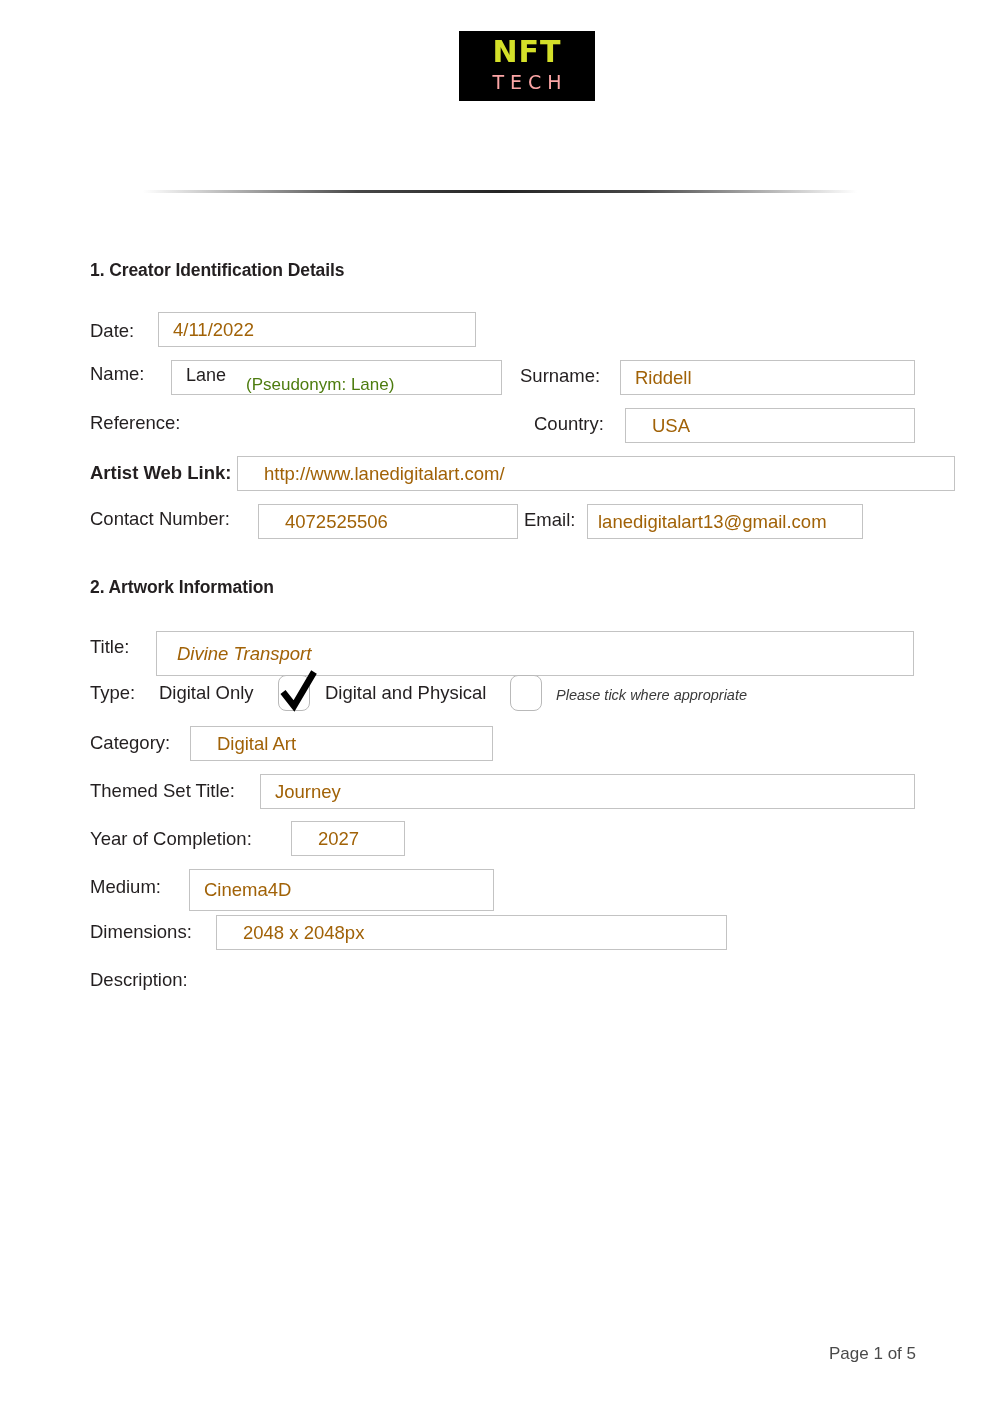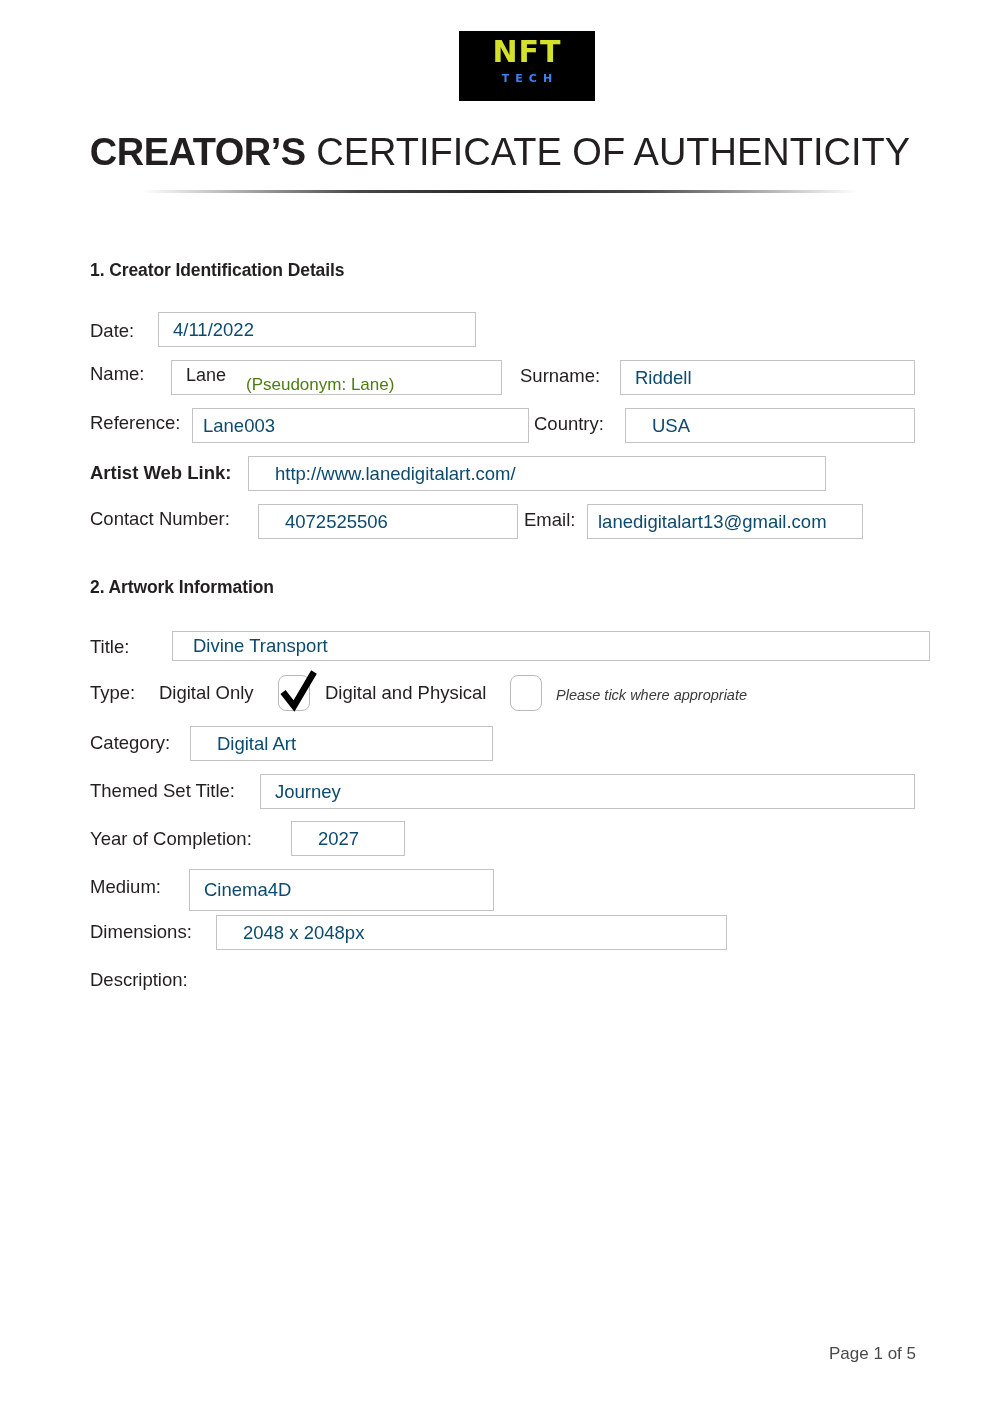--- a/index.html
+++ b/index.html
@@ -51,24 +51,24 @@
     color: #d4e029;
     line-height: 1;
   }
   .logo-tech {
     position: absolute;
     left: 0;
     right: 0;
     top: 42px;
     text-align: center;
     font-family: "DejaVu Sans", sans-serif;
-    font-weight: bold;
-    font-size: 11px;
+    font-weight: normal;
+    font-size: 19px;
     letter-spacing: 6px;
-    color: #3b82f6;
+    color: #fca5a5;
     line-height: 1;
     text-indent: 6px;
   }
 
   
   .doc-title {
     position: absolute;
     left: 0;
     right: 0;
     top: 128px;
@@ -128,21 +128,21 @@
     box-sizing: border-box;
     border: 1px solid #c3c3c3;
     background: #ffffff;
   }
   .field .val {
     position: absolute;
     left: 14px;
     top: 50%;
     transform: translateY(-50%);
     font-size: 18.5px;
-    color: #0c4a6e;
+    color: #a16207;
     white-space: nowrap;
     line-height: 1;
   }
   .field .val.indent {
     left: 26px;
   }
 
   
   .field .val-name {
     position: absolute;
@@ -233,23 +233,20 @@
 
 <div class="page">
 
   <div class="logo-wrap">
     <div class="logo-box">
       <div class="logo-nft">NFT</div>
       <div class="logo-tech">TECH</div>
     </div>
   </div>
 
-  <div class="doc-title">
-    <span class="strong">CREATOR’S</span><span class="light"> CERTIFICATE OF AUTHENTICITY</span>
-  </div>
   <div class="divider"></div>
 
   <div class="section-heading" style="left:90px; top:260px;">1. Creator Identification Details</div>
 
   <div class="label" style="left:90px; top:322px;">Date:</div>
   <div class="field" style="left:158px; top:312px; width:318px; height:35px;">
     <span class="val">4/11/2022</span>
   </div>
 
   <div class="label" style="left:90px; top:365px;">Name:</div>
@@ -257,48 +254,45 @@
     <span class="val-name">Lane</span>
     <span class="val-pseudo">(Pseudonym: Lane)</span>
   </div>
 
   <div class="label" style="left:520px; top:367px;">Surname:</div>
   <div class="field" style="left:620px; top:360px; width:295px; height:35px;">
     <span class="val">Riddell</span>
   </div>
 
   <div class="label" style="left:90px; top:414px;">Reference:</div>
-  <div class="field" style="left:192px; top:408px; width:337px; height:35px;">
-    <span class="val" style="left:10px;">Lane003</span>
-  </div>
 
   <div class="label" style="left:534px; top:415px;">Country:</div>
   <div class="field" style="left:625px; top:408px; width:290px; height:35px;">
     <span class="val indent">USA</span>
   </div>
 
   <div class="label" style="left:90px; top:464px;font-weight:bold;">Artist Web Link:</div>
-  <div class="field" style="left:248px; top:456px; width:578px; height:35px;">
+  <div class="field" style="left:237px; top:456px; width:718px; height:35px;">
     <span class="val indent">http://www.lanedigitalart.com/</span>
   </div>
 
   <div class="label" style="left:90px; top:510px;">Contact Number:</div>
   <div class="field" style="left:258px; top:504px; width:260px; height:35px;">
     <span class="val indent">4072525506</span>
   </div>
 
   <div class="label" style="left:524px; top:511px;">Email:</div>
   <div class="field" style="left:587px; top:504px; width:276px; height:35px;">
     <span class="val" style="left:10px;">lanedigitalart13@gmail.com</span>
   </div>
 
   <div class="section-heading" style="left:90px; top:577px;">2. Artwork Information</div>
 
   <div class="label" style="left:90px; top:638px;">Title:</div>
-  <div class="field" style="left:172px; top:631px; width:758px; height:30px;">
+  <div class="field" style="left:156px; top:631px; width:758px; height:45px;font-style:italic;">
     <span class="val" style="left:20px;">Divine Transport</span>
   </div>
 
   <div class="label" style="left:90px; top:684px;">Type:</div>
   <div class="label" style="left:159px; top:684px;">Digital Only</div>
 
   <div class="checkbox" style="left:278px; top:675px;">
     <svg class="checkmark" viewBox="0 0 42 48">
       <path d="M6 24 L17 38 L37 4" fill="none" stroke="#000000" stroke-width="6.5" stroke-linecap="butt" stroke-linejoin="miter"></path>
     </svg>

